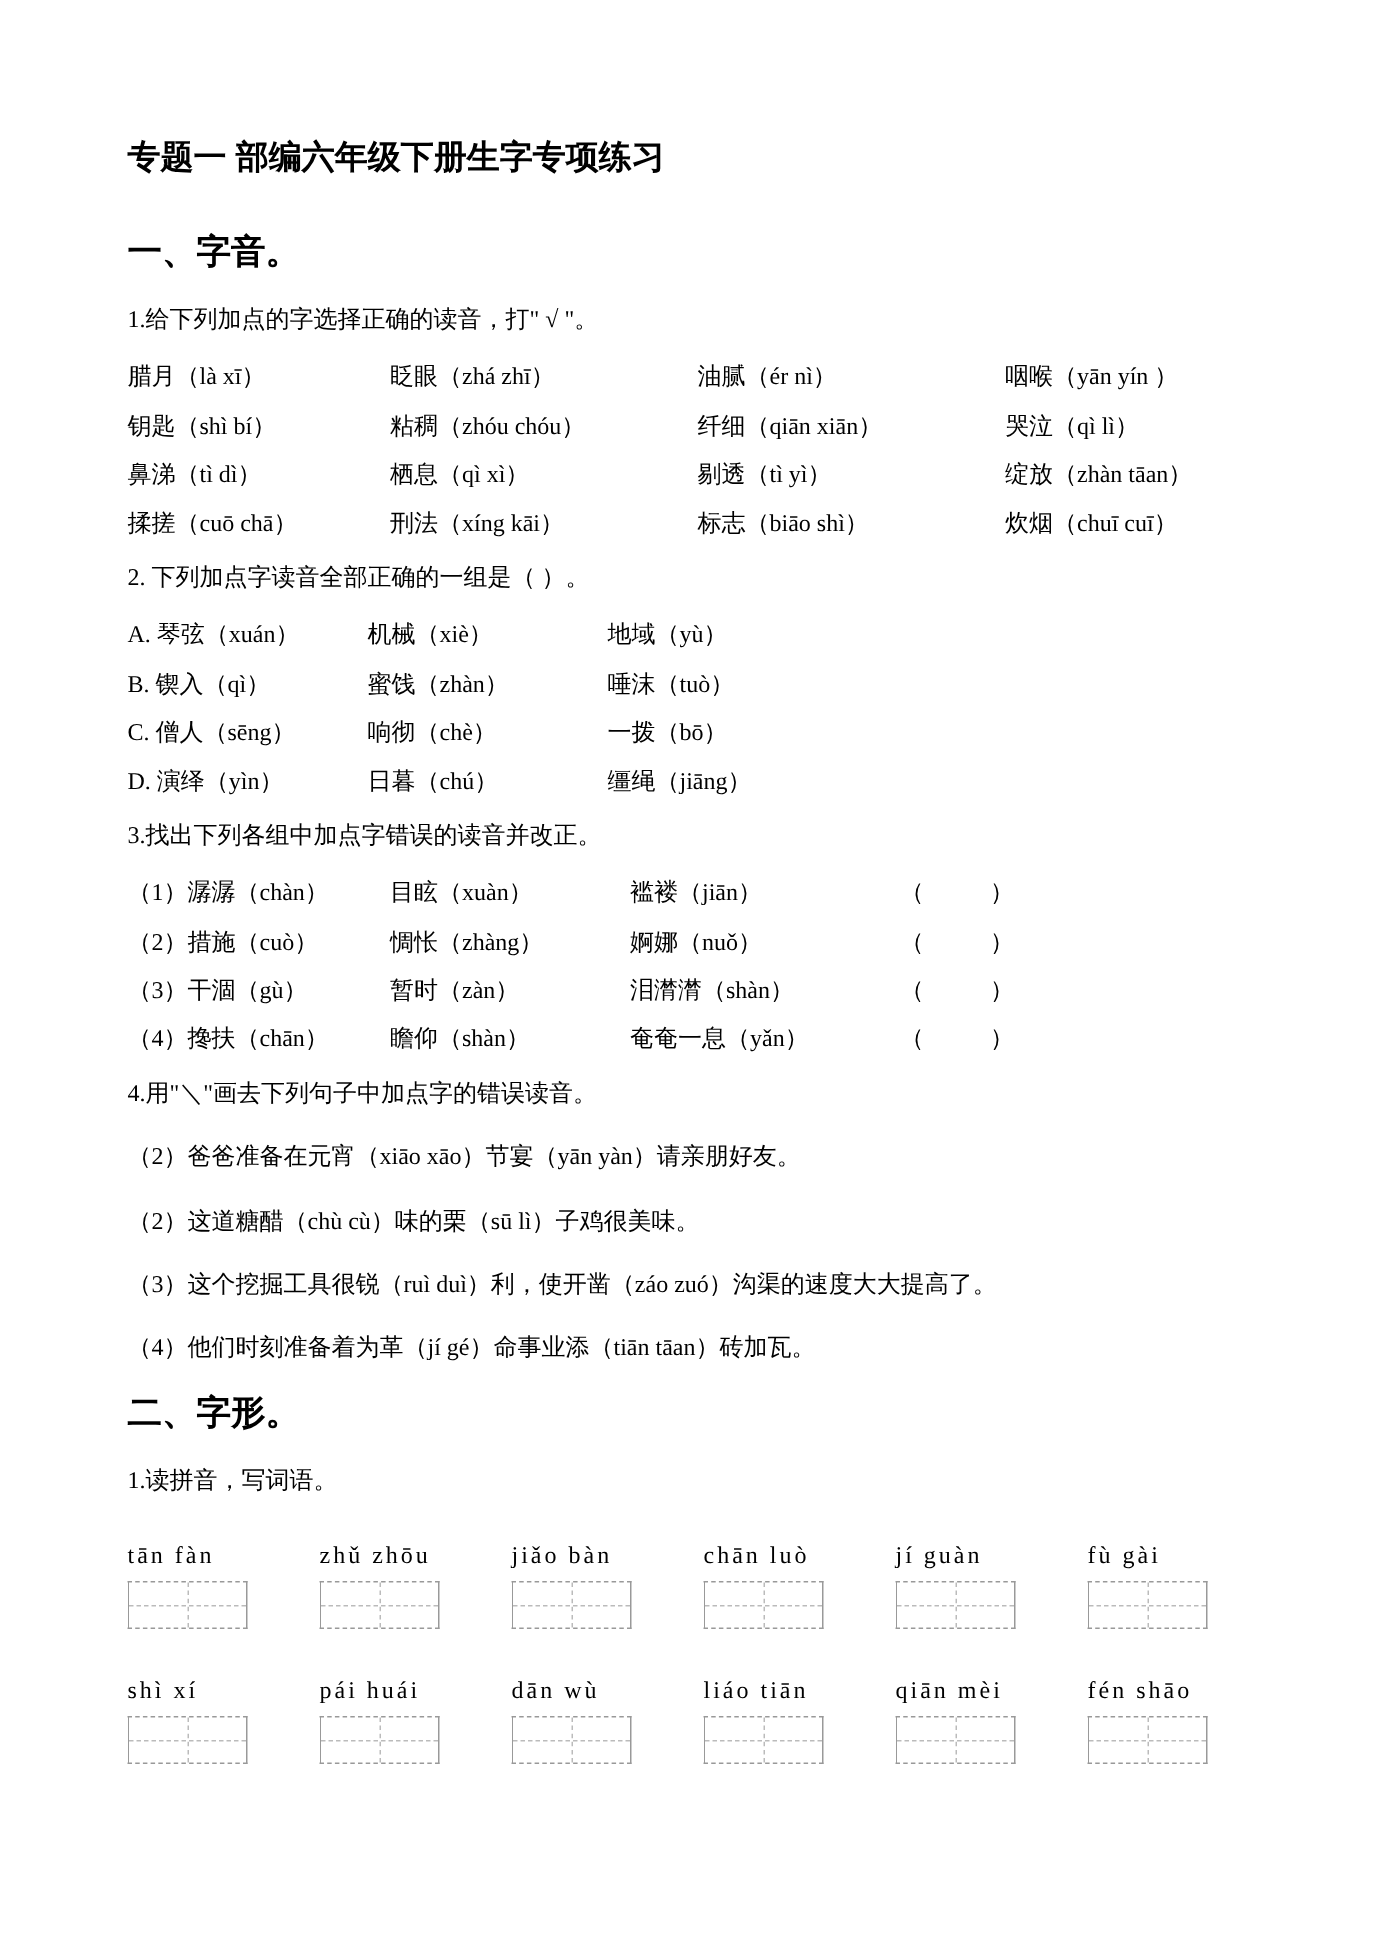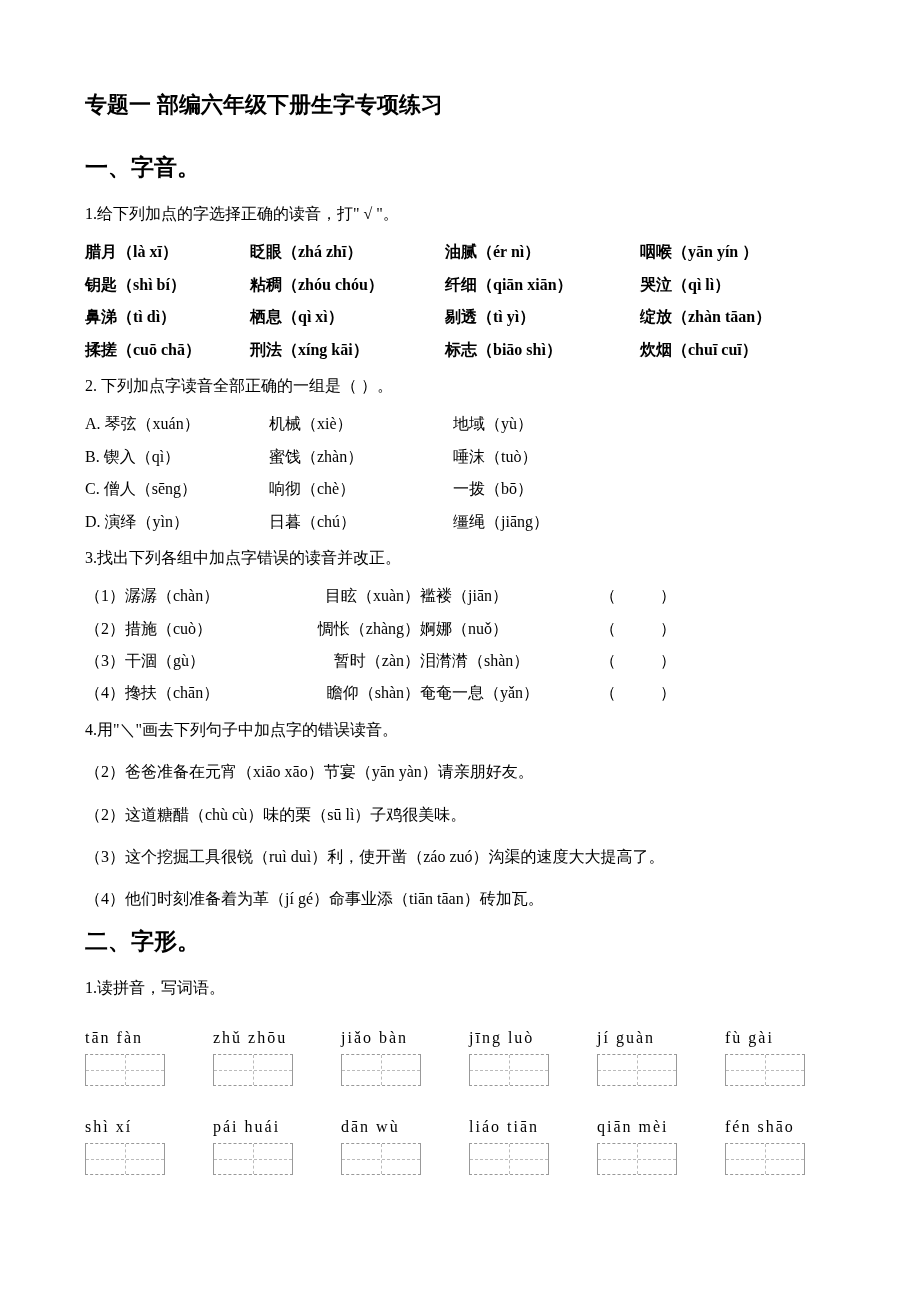--- a/index.html
+++ b/index.html
@@ -21,33 +21,33 @@
       margin-bottom: 32px;
     }
     .section-head {
       font-family: Liberation Mono, monospace;
       font-size: 23px;
       font-weight: bold;
       margin-bottom: 14px;
       margin-top: 10px;
     }
     .q-line { margin-bottom: 12px; line-height: 1.9; }
-    .grid4 { display: flex; justify-content: flex-start; margin-bottom: 10px; font-weight: bold; }
+    .grid4 { display: flex; justify-content: space-between; margin-bottom: 10px; }
     .grid4 > div { flex: 1; }
     .grid4 > div:nth-child(1){ flex: 0 0 165px; }
     .grid4 > div:nth-child(2){ flex: 0 0 195px; }
     .grid4 > div:nth-child(3){ flex: 0 0 195px; }
     .grid4 > div:nth-child(4){ flex: 0 0 165px; }
-    .opt-row { margin-bottom: 10px; display:flex;gap:24px; }
+    .opt-row { margin-bottom: 10px; display:flex; }
     .opt-row .c1{ width: 160px; }
     .opt-row .c2{ width: 160px; }
     .opt-row .c3{ width: 160px; }
     .q3-row{ margin-bottom: 10px; display:flex; }
     .q3-row .c1{ width: 175px; }
-    .q3-row .c2{ width: 160px; text-align: right; }
+    .q3-row .c2{ width: 160px; }
     .q3-row .c3{ width: 180px; }
     .q3-row .c4{ width: 60px; }
     .q3-row .c5{ width: 60px; }
     .pinyin-row{ display:flex; justify-content: space-between; margin-top: 24px; margin-bottom:4px;}
     .pinyin-row > div{ width: 110px; letter-spacing: 2px;}
     .box-row{ display:flex; justify-content: space-between; margin-bottom: 20px; }
     .box-row > div{ width: 110px; }
     .writebox {
       display: inline-block;
       width: 80px; height: 32px;
@@ -160,21 +160,21 @@
 <div class="q-line">（3）这个挖掘工具很锐（ruì duì）利，使开凿（záo zuó）沟渠的速度大大提高了。</div>
 <div class="q-line">（4）他们时刻准备着为革（jí gé）命事业添（tiān tāan）砖加瓦。</div>
 
 <div class="section-head">二、字形。</div>
 <div class="q-line">1.读拼音，写词语。</div>
 
 <div class="pinyin-row">
   <div>tān  fàn</div>
   <div>zhǔ  zhōu</div>
   <div>jiǎo bàn</div>
-  <div>jīng  luò</div>
+  <div>chān  luò</div>
   <div>jí  guàn</div>
   <div>fù  gài</div>
 </div>
 <div class="box-row">
   <div><span class="writebox"></span></div>
   <div><span class="writebox"></span></div>
   <div><span class="writebox"></span></div>
   <div><span class="writebox"></span></div>
   <div><span class="writebox"></span></div>
   <div><span class="writebox"></span></div>

